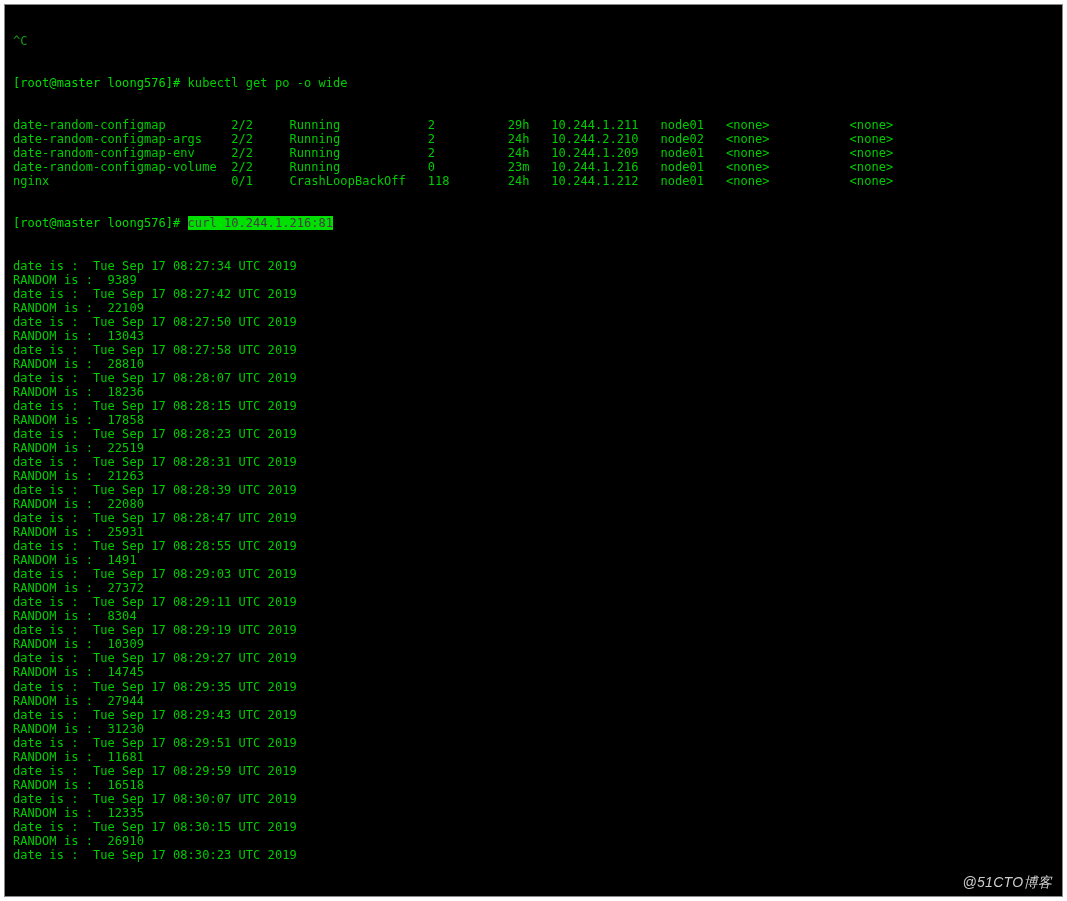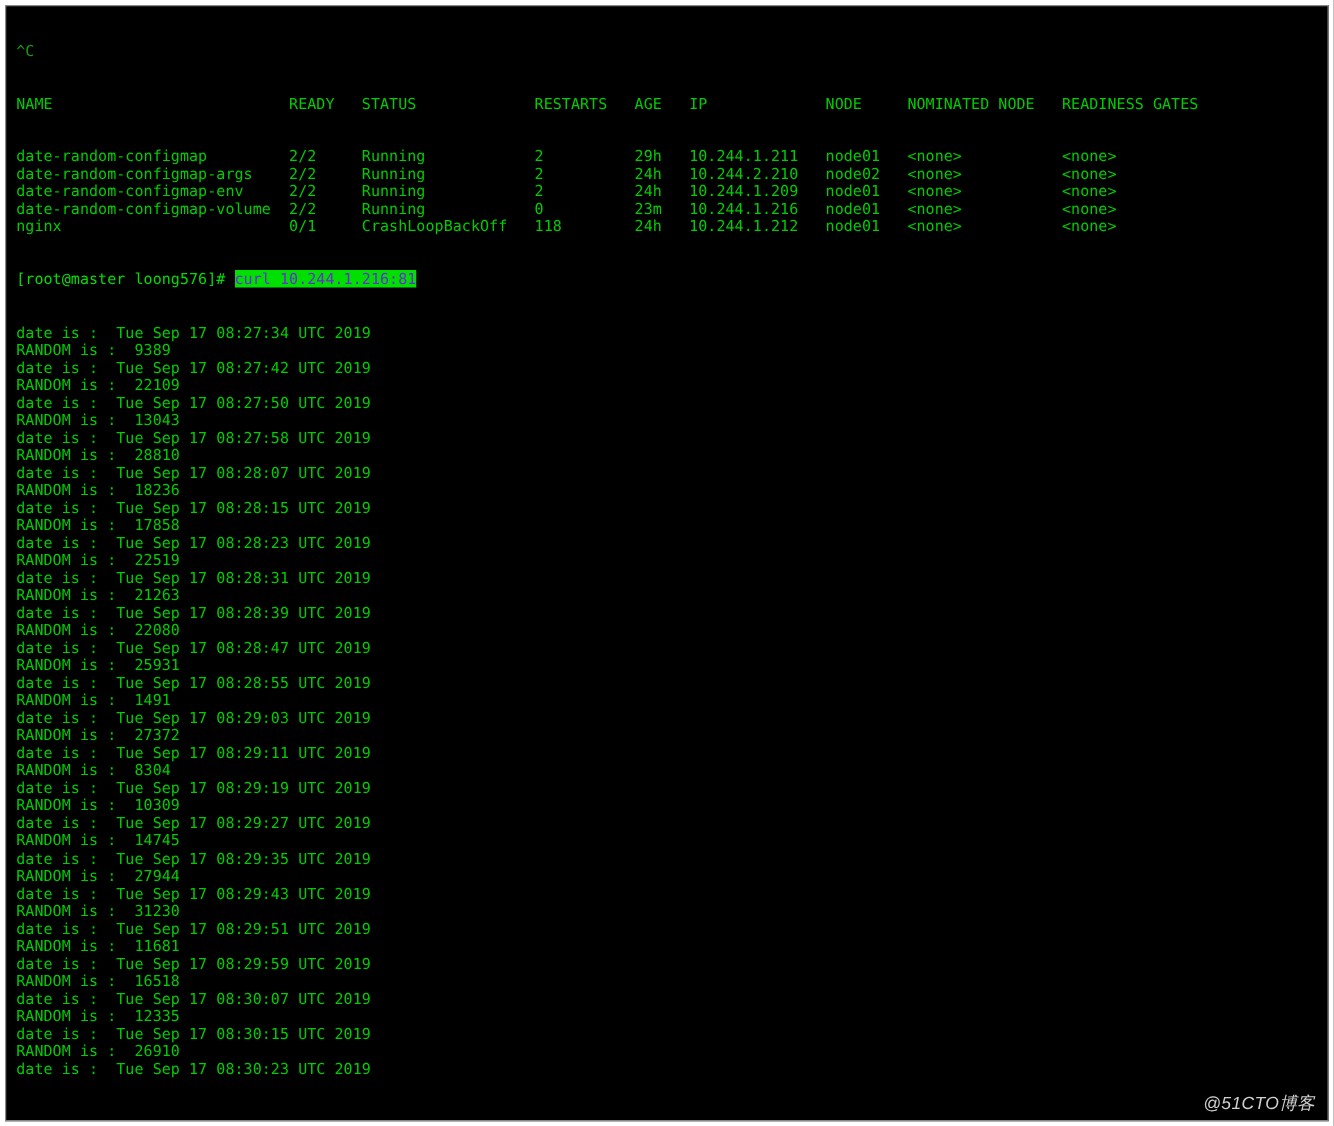--- a/index.html
+++ b/index.html
@@ -28,36 +28,36 @@
     }
     .dim {
       color: #22dd22;
       opacity: 0.7;
     }
     .prompt {
       color: #00dd00;
     }
     .highlight {
       background: #00e000;
-      color: #6d28d9;
+      color: #404040;
     }
     .watermark {
       position: absolute;
       right: 10px;
       bottom: 6px;
       font-family: "Microsoft YaHei", Arial, sans-serif;
       color: #cfcfcf;
       font-size: 14px;
       letter-spacing: 0.3px;
       font-style: italic;
     }
   </style>
 </head>
 <body>
 
 <div class="terminal">
   <div class="line dim">^C</div>
-  <div class="line">NAME                          READY   STATUS             RESTARTS   AGE   IP             NODE     NOMINATED NODE   READINESS GATES</div>
+  <div class="line"><span class="prompt">[root@master loong576]# </span><span>kubectl get po -o wide</span></div>
   <div id="rows-container"><div class="line">date-random-configmap         2/2     Running            2          29h   10.244.1.211   node01   &lt;none&gt;           &lt;none&gt;</div><div class="line">date-random-configmap-args    2/2     Running            2          24h   10.244.2.210   node02   &lt;none&gt;           &lt;none&gt;</div><div class="line">date-random-configmap-env     2/2     Running            2          24h   10.244.1.209   node01   &lt;none&gt;           &lt;none&gt;</div><div class="line">date-random-configmap-volume  2/2     Running            0          23m   10.244.1.216   node01   &lt;none&gt;           &lt;none&gt;</div><div class="line">nginx                         0/1     CrashLoopBackOff   118        24h   10.244.1.212   node01   &lt;none&gt;           &lt;none&gt;</div></div>
   <div class="line"><span class="prompt">[root@master loong576]# </span><span class="highlight">curl 10.244.1.216:81</span></div>
   <div id="output-container"><div class="line">date is :  Tue Sep 17 08:27:34 UTC 2019</div><div class="line">RANDOM is :  9389</div><div class="line">date is :  Tue Sep 17 08:27:42 UTC 2019</div><div class="line">RANDOM is :  22109</div><div class="line">date is :  Tue Sep 17 08:27:50 UTC 2019</div><div class="line">RANDOM is :  13043</div><div class="line">date is :  Tue Sep 17 08:27:58 UTC 2019</div><div class="line">RANDOM is :  28810</div><div class="line">date is :  Tue Sep 17 08:28:07 UTC 2019</div><div class="line">RANDOM is :  18236</div><div class="line">date is :  Tue Sep 17 08:28:15 UTC 2019</div><div class="line">RANDOM is :  17858</div><div class="line">date is :  Tue Sep 17 08:28:23 UTC 2019</div><div class="line">RANDOM is :  22519</div><div class="line">date is :  Tue Sep 17 08:28:31 UTC 2019</div><div class="line">RANDOM is :  21263</div><div class="line">date is :  Tue Sep 17 08:28:39 UTC 2019</div><div class="line">RANDOM is :  22080</div><div class="line">date is :  Tue Sep 17 08:28:47 UTC 2019</div><div class="line">RANDOM is :  25931</div><div class="line">date is :  Tue Sep 17 08:28:55 UTC 2019</div><div class="line">RANDOM is :  1491</div><div class="line">date is :  Tue Sep 17 08:29:03 UTC 2019</div><div class="line">RANDOM is :  27372</div><div class="line">date is :  Tue Sep 17 08:29:11 UTC 2019</div><div class="line">RANDOM is :  8304</div><div class="line">date is :  Tue Sep 17 08:29:19 UTC 2019</div><div class="line">RANDOM is :  10309</div><div class="line">date is :  Tue Sep 17 08:29:27 UTC 2019</div><div class="line">RANDOM is :  14745</div><div class="line">date is :  Tue Sep 17 08:29:35 UTC 2019</div><div class="line">RANDOM is :  27944</div><div class="line">date is :  Tue Sep 17 08:29:43 UTC 2019</div><div class="line">RANDOM is :  31230</div><div class="line">date is :  Tue Sep 17 08:29:51 UTC 2019</div><div class="line">RANDOM is :  11681</div><div class="line">date is :  Tue Sep 17 08:29:59 UTC 2019</div><div class="line">RANDOM is :  16518</div><div class="line">date is :  Tue Sep 17 08:30:07 UTC 2019</div><div class="line">RANDOM is :  12335</div><div class="line">date is :  Tue Sep 17 08:30:15 UTC 2019</div><div class="line">RANDOM is :  26910</div><div class="line">date is :  Tue Sep 17 08:30:23 UTC 2019</div></div>
   <div class="watermark">@51CTO博客</div>
 </div>
 
 </body></html>

